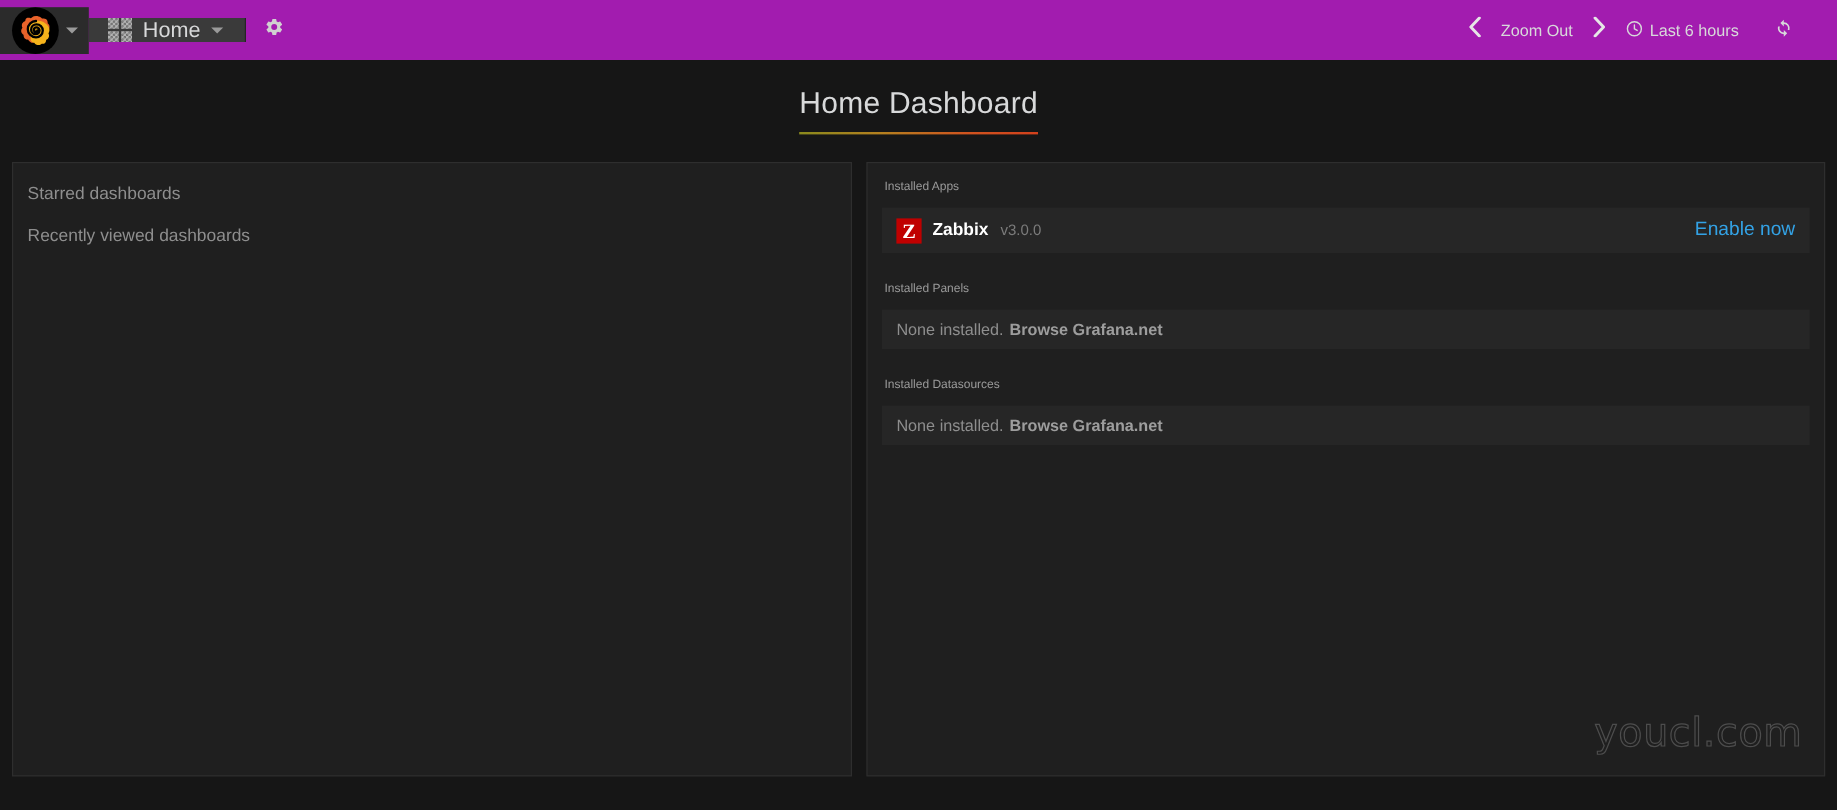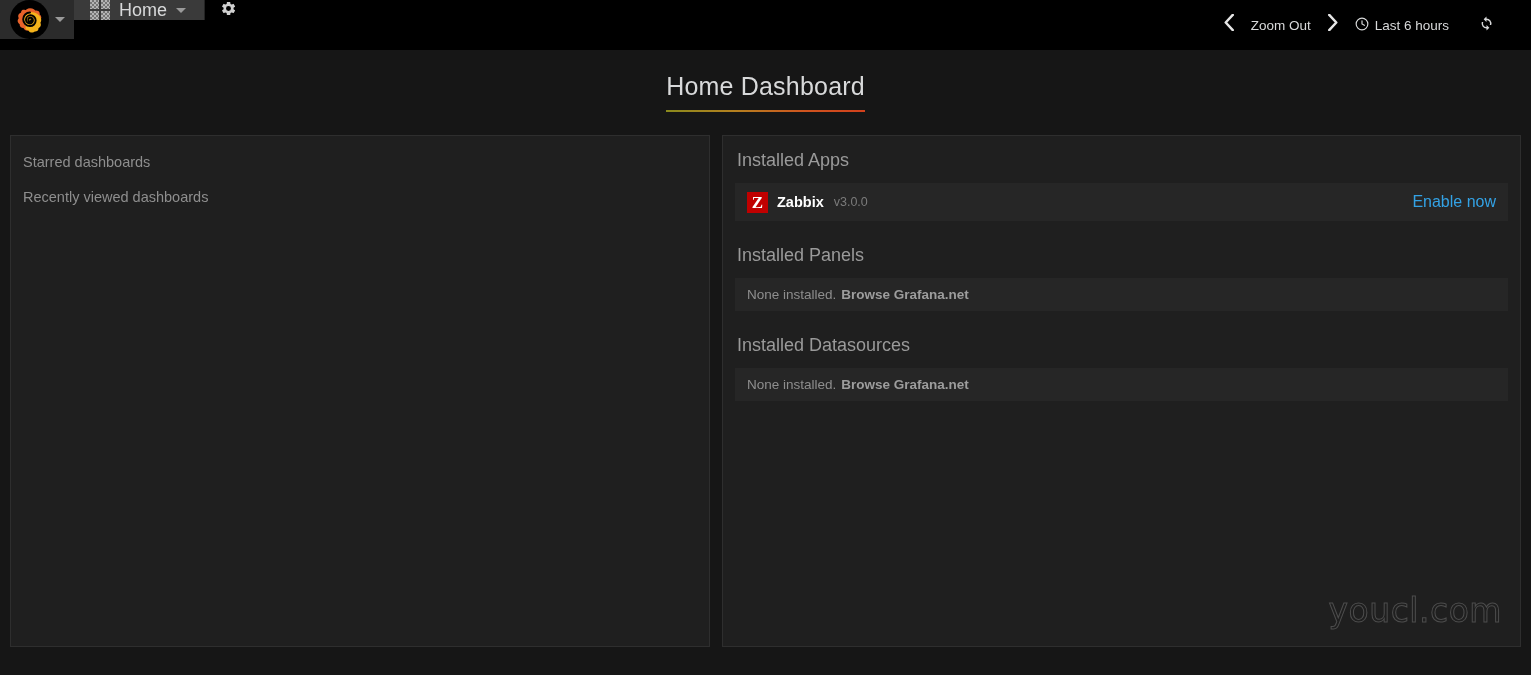--- a/index.html
+++ b/index.html
@@ -9,23 +9,23 @@
     width: 1531px;
     height: 675px;
     background: #161616;
     font-family: "Liberation Sans", sans-serif;
     overflow: hidden;
   }
 
   
   .navbar {
     height: 50px;
-    background: #000000;
-    display: flex;
-    align-items: flex-start;
+    background: #a21caf;
+    display: flex;
+    align-items: center;
     position: relative;
   }
 
   .nav-logo-wrap {
     width: 74px;
     display: flex;
     align-items: center;
     padding-left: 10px;
     gap: 6px;
     background: #2b2b2b;
@@ -150,21 +150,21 @@
   .ghost-link {
     display: block;
     font-size: 14.5px;
     color: #8e8e8e;
     padding: 4px 0 4px 12px;
     cursor: pointer;
   }
   .ghost-link + .ghost-link { margin-top: 11px; }
 
   .section-head {
-    font-size: 18px;
+    font-size: 10px;
     color: #9a9a9a;
     margin: 0 0 12px 2px;
   }
   .section-head.spaced { margin-top: 24px; }
 
   .app-row {
     background: #262626;
     height: 38px;
     display: flex;
     align-items: center;

